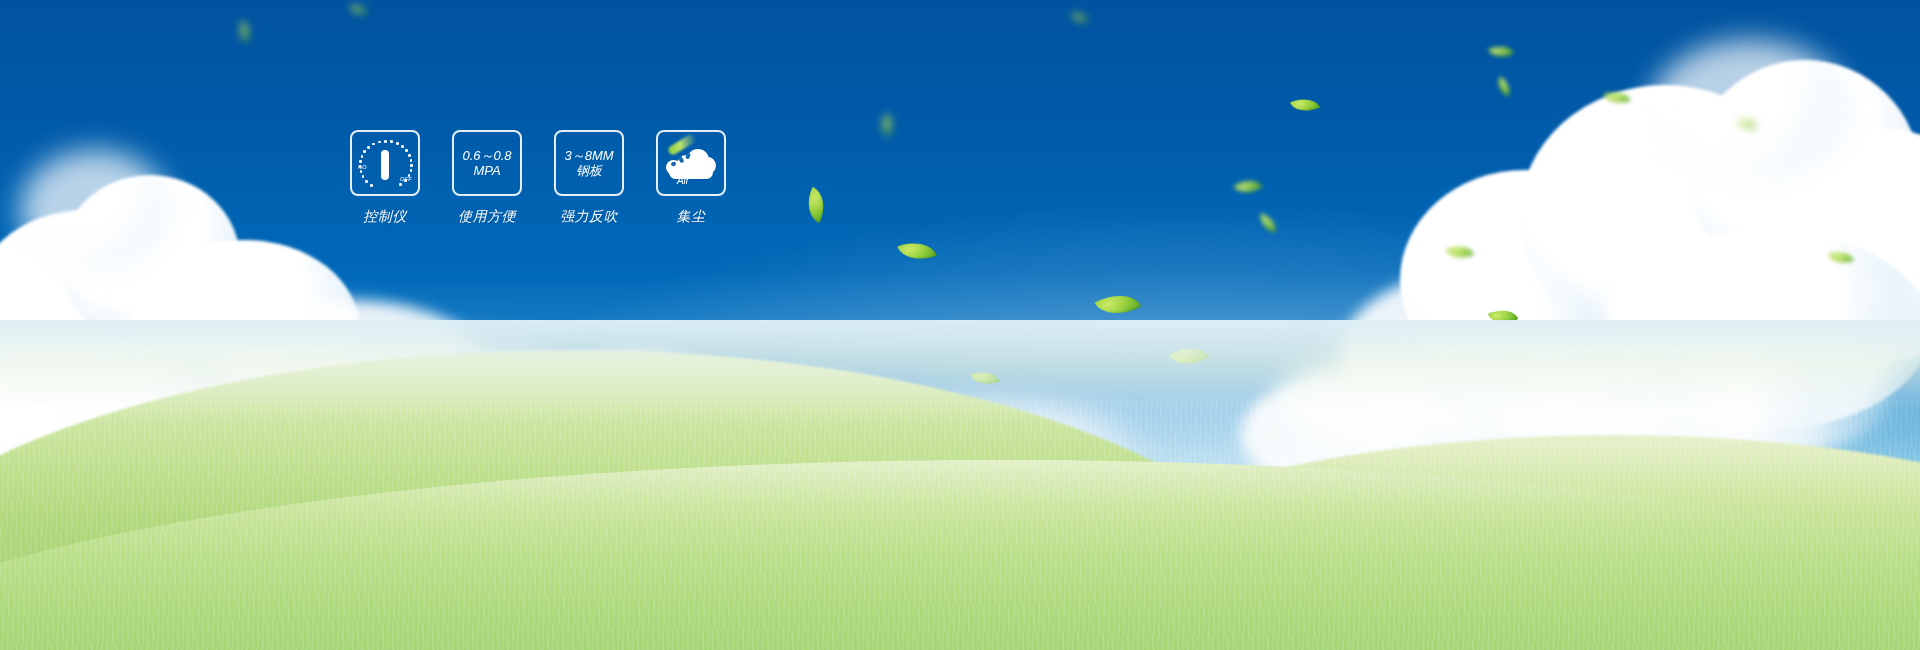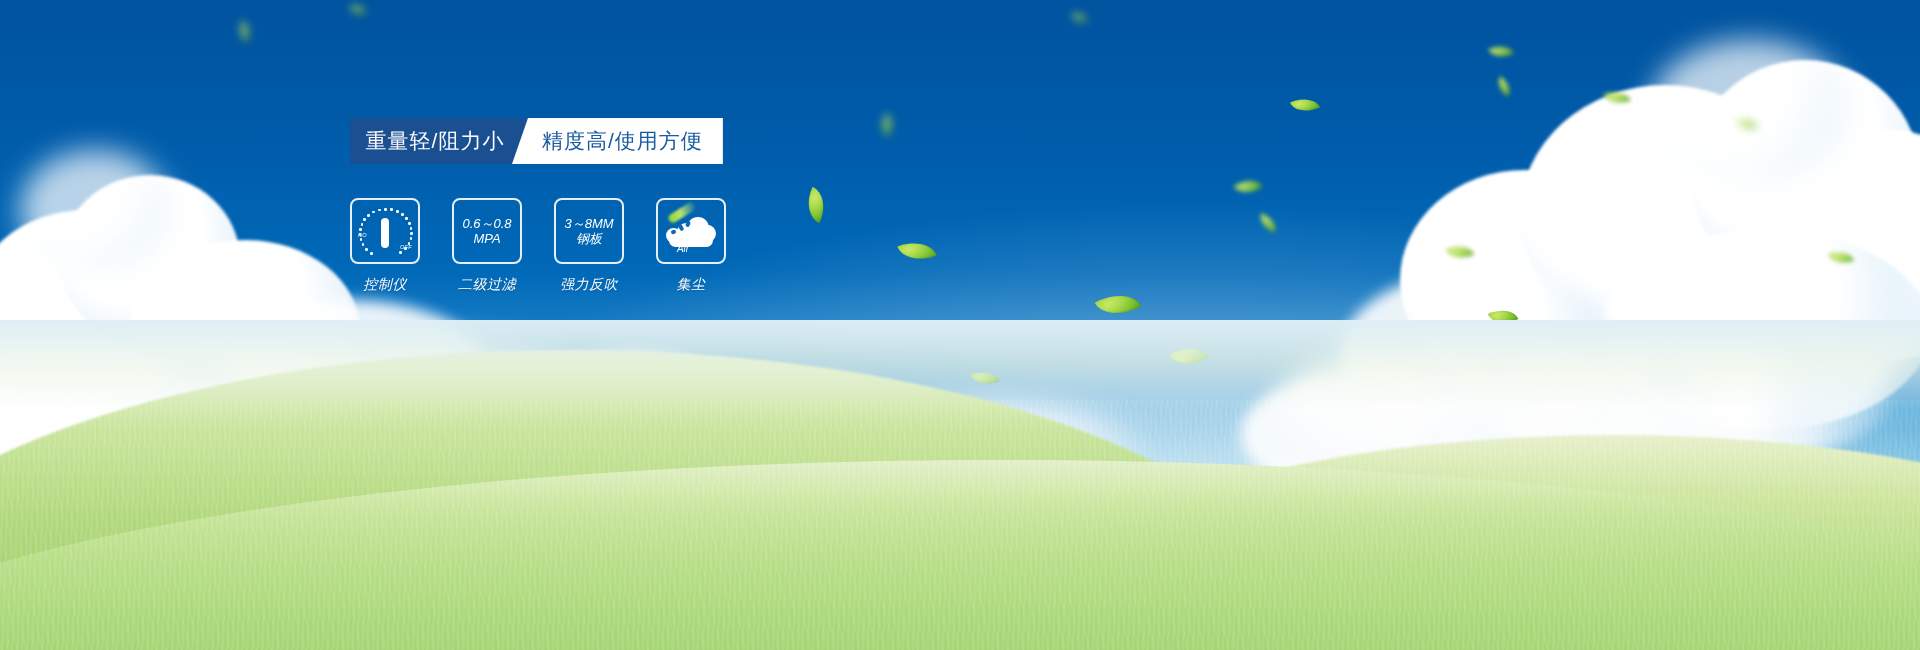--- a/index.html
+++ b/index.html
@@ -242,24 +242,20 @@
     <div class="hill" id="hill-right"></div>
     <div class="hill" id="hill-front"></div>
     <div class="grass-tex"></div>
     <div class="grass-glow"></div>
     <div class="horizon-blend"></div>
   </div>
 
   <div class="content">
 
 
-    <div class="tabs">
-      <div class="tab tab-primary">重量轻/阻力小</div>
-      <div class="tab tab-secondary">精度高/使用方便</div>
-    </div>
 
     <div class="features">
 
       <div class="feature">
         <div class="feat-box">
           <div class="gauge">
             <div class="needle"></div>
             <div class="dot" style="left:26px; top:2px;"></div>
             <div class="dot" style="left:32px; top:2.4px;"></div>
             <div class="dot" style="left:20px; top:2.6px;"></div>
@@ -288,21 +284,21 @@
           </div>
         </div>
         <div class="feat-cap">控制仪</div>
       </div>
 
       <div class="feature">
         <div class="feat-box">
           <span class="ln">0.6～0.8</span>
           <span class="ln">MPA</span>
         </div>
-        <div class="feat-cap">二级过滤</div>
+        <div class="feat-cap">使用方便</div>
       </div>
 
 
       <div class="feature">
         <div class="feat-box">
           <span class="ln">3～8MM</span>
           <span class="ln">钢板</span>
         </div>
         <div class="feat-cap">强力反吹</div>
       </div>

